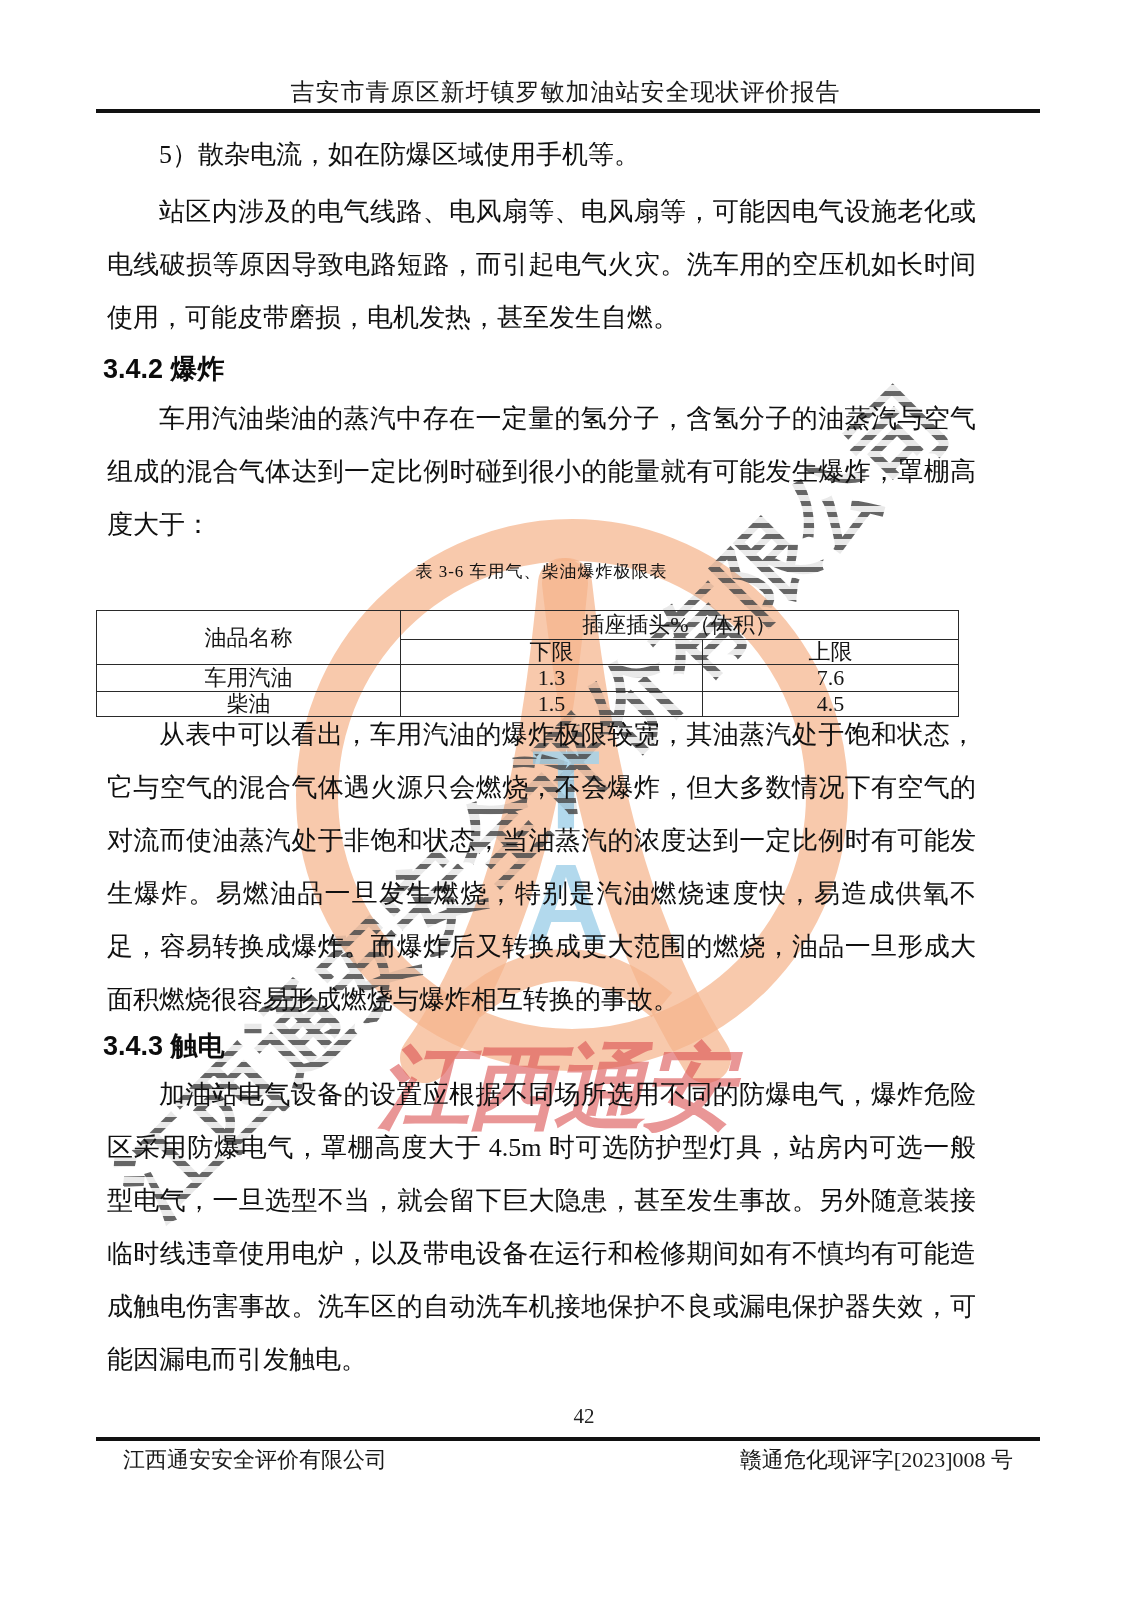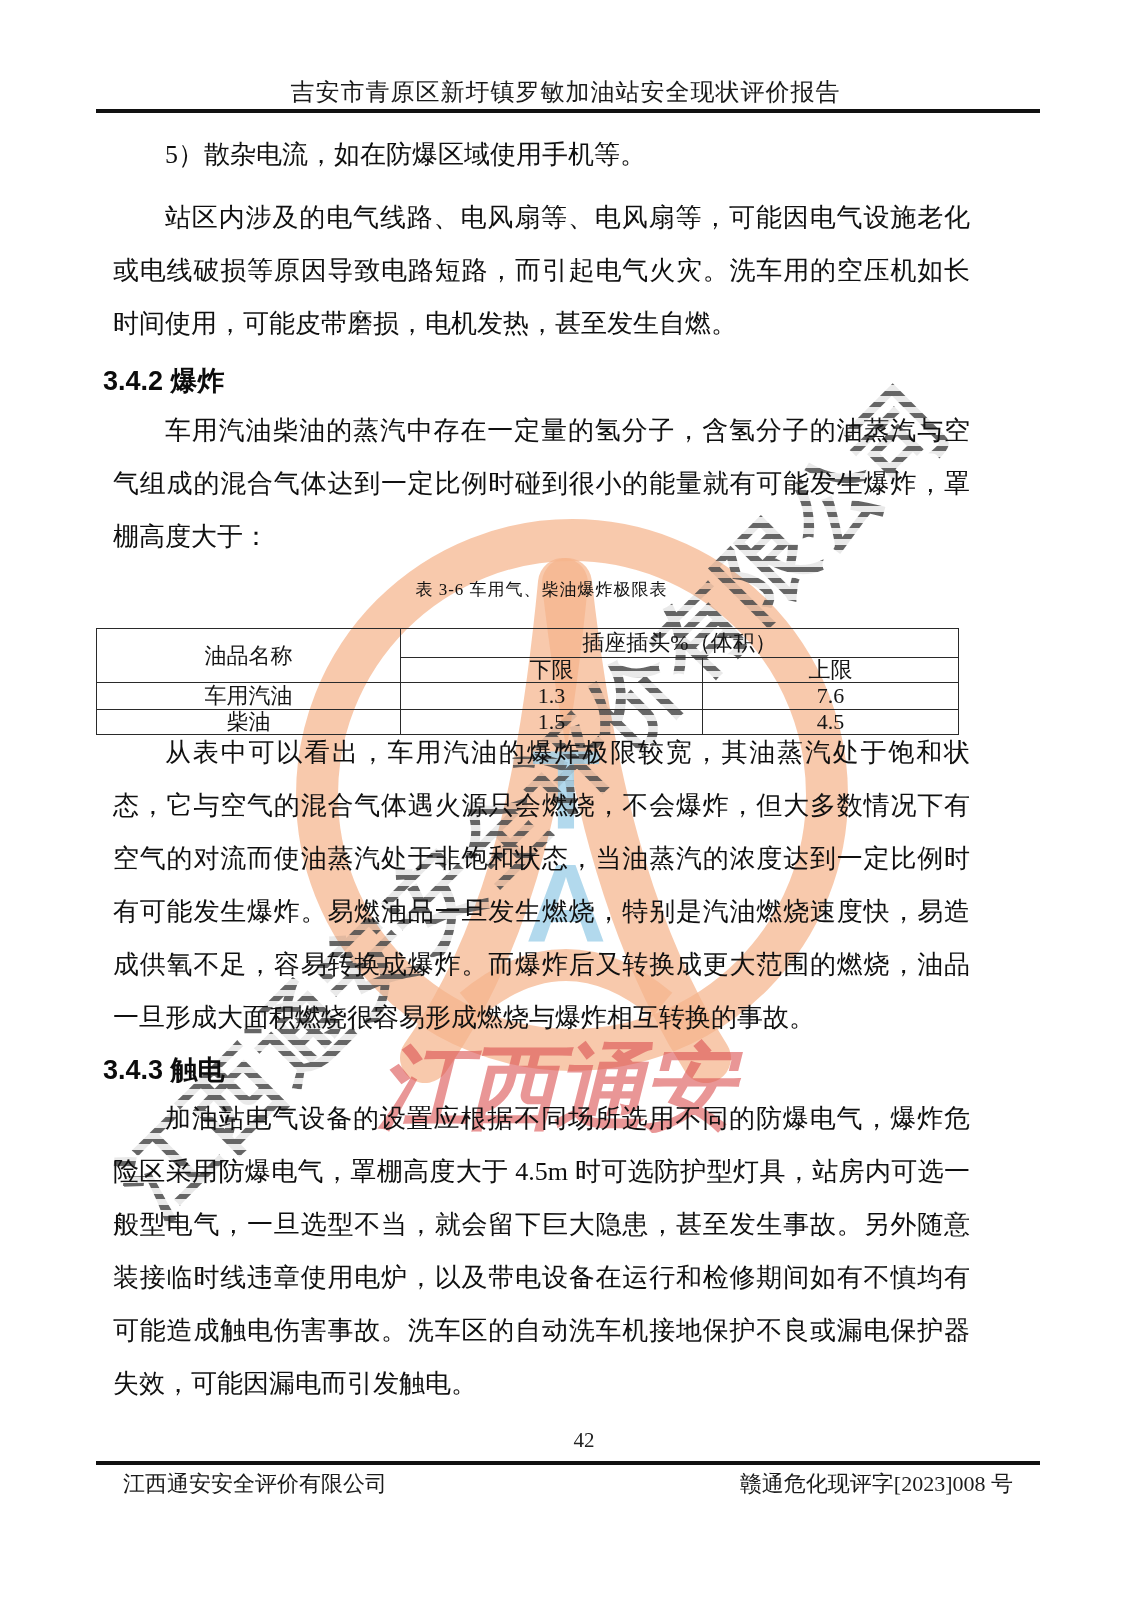--- a/index.html
+++ b/index.html
@@ -42,21 +42,21 @@
   .hdr-title{
     padding-top:80px;text-align:center;
     font-size:24px;letter-spacing:1px;color:#1a1a1a;line-height:24px;
   }
   .hdr-rule{margin:5px 0 0 96px;width:944px;height:4px;background:#111;}
   .text-col{
     margin-left:103px;width:877px;
     font-size:26px;line-height:53px;color:#101010;
   }
   .para{
-    margin:10px;text-indent:2em;text-align:justify;
+    margin:4px;text-indent:2em;text-align:justify;
     text-justify:inter-character;
   }
   .p1{margin-top:15px;}
   .h-sec{
     font-family:"Liberation Sans","DejaVu Sans",sans-serif;
     font-weight:bold;font-size:27px;line-height:42px;margin:0;color:#0c0c0c;
   }
   .h-342{margin-top:3px;}
   .p-342{margin-top:2px;}
   .tbl-caption{

